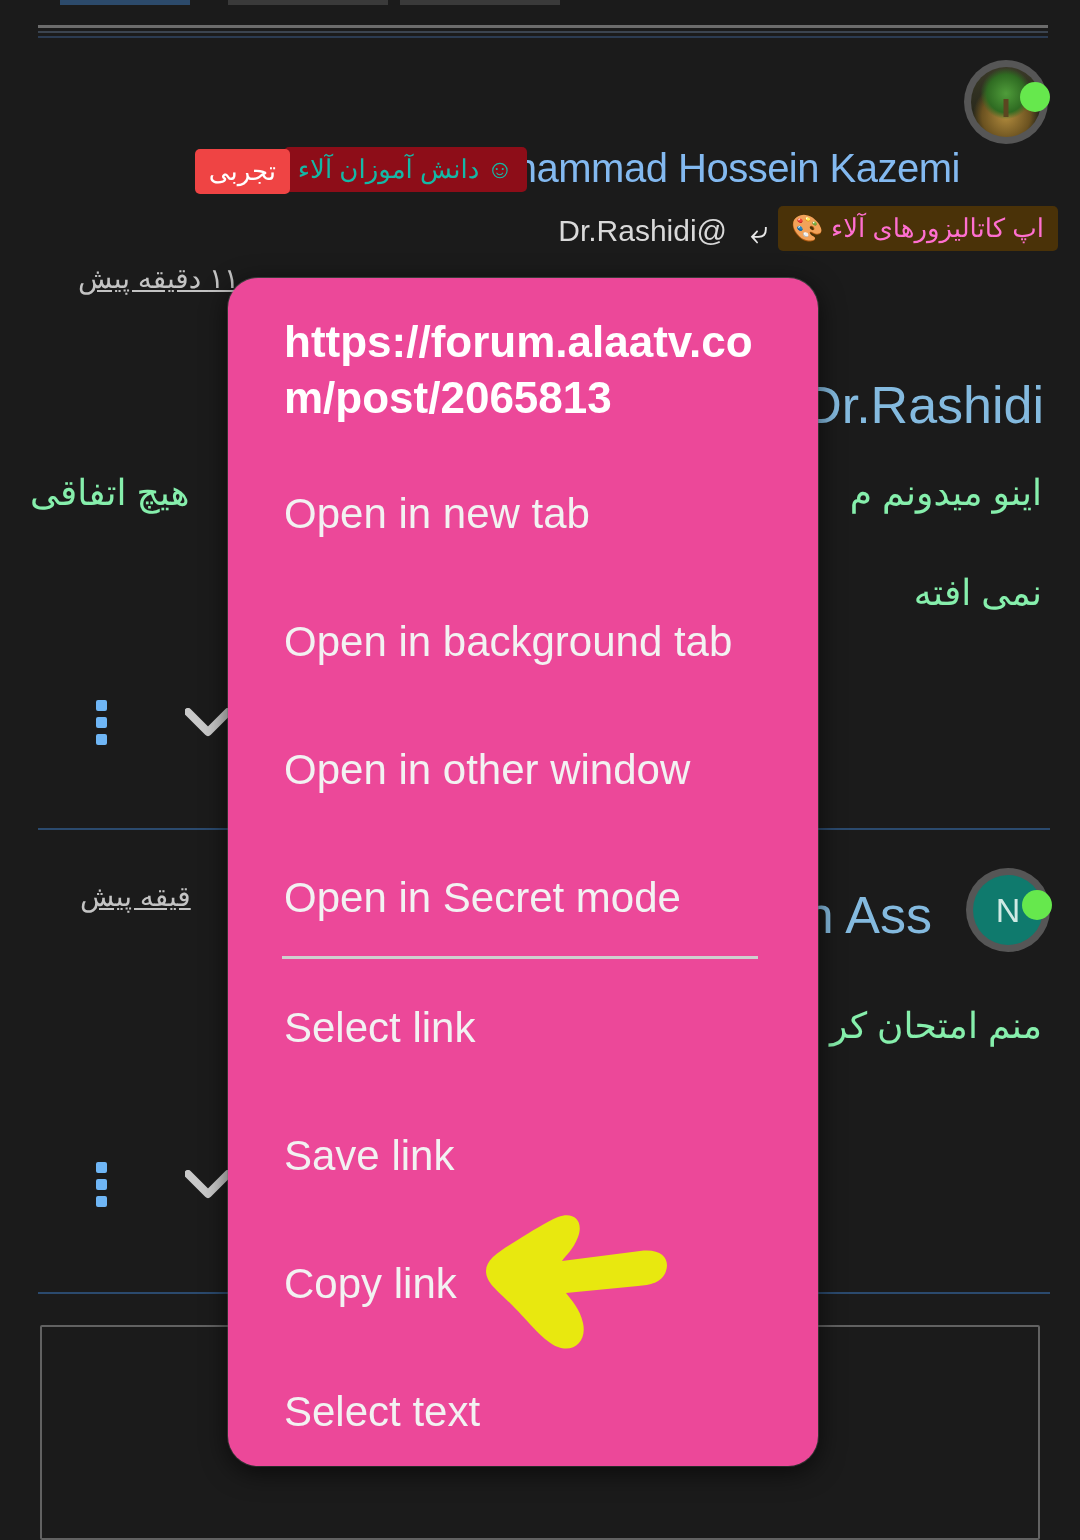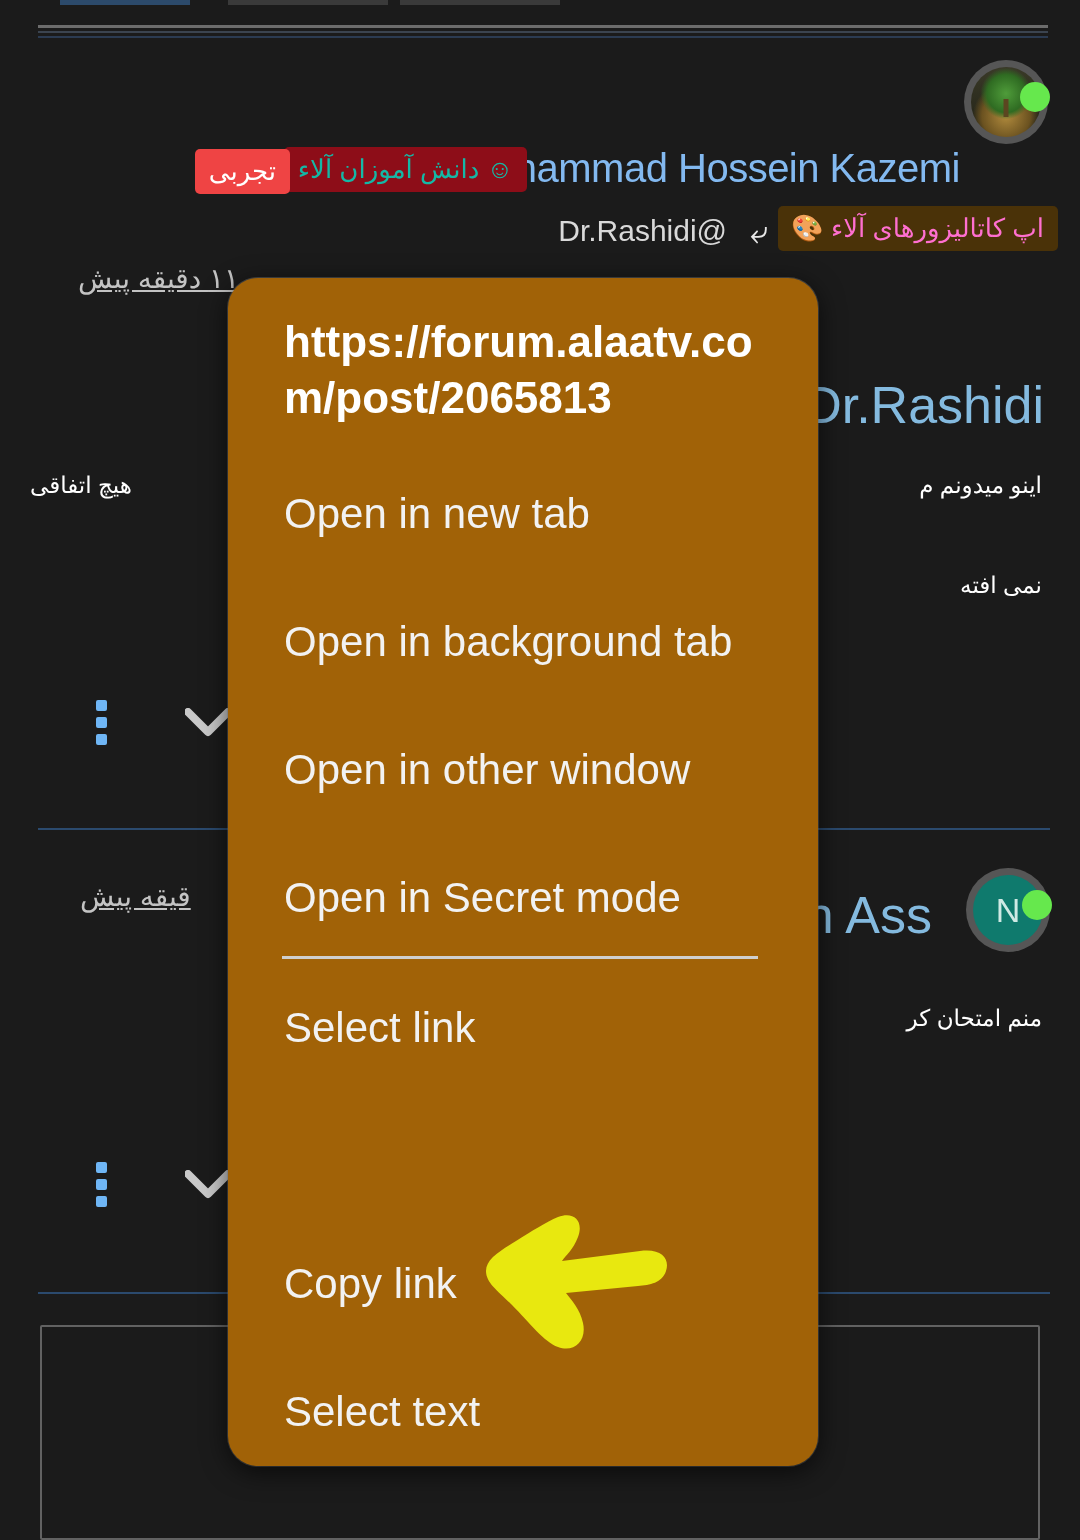--- a/index.html
+++ b/index.html
@@ -77,21 +77,21 @@
   .timestamp.t1 { left:78px; top:262px; }
   .timestamp.t2 { left:80px; top:880px; }
 
   .replyname {
     position:absolute; font-size:52px; color:#84badf; white-space:nowrap;
   }
   .replyname.n1 { right:36px; top:375px; }
   .replyname.n2 { right:148px; top:885px; }
 
   .body-line {
-    position:absolute; font-size:23px; color:#ffffff; direction:rtl;
+    position:absolute; font-size:36px; color:#86efac; direction:rtl;
     white-space:nowrap;
   }
   .bl1 { right:38px; top:472px; }
   .bl2 { left:30px;  top:472px; }
   .bl3 { right:38px; top:572px; }
   .bl4 { right:38px; top:1005px; }
 
   .avatar-n {
     position:absolute; right:30px; top:868px;
     width:84px; height:84px; border-radius:50%;
@@ -116,21 +116,21 @@
   .chev svg { display:block; }
 
   .composer {
     position:absolute; left:40px; top:1325px; width:1000px; height:215px;
     border:2px solid #626262; border-radius:2px; background:#1b1b1b;
   }
 
   
   .ctxmenu {
     position:absolute; left:228px; top:278px; width:590px; height:1188px;
-    background:#a16207; border-radius:30px;
+    background:#ec4899; border-radius:30px;
     box-shadow:0 6px 26px rgba(0,0,0,0.65), 0 0 0 1px rgba(160,160,160,0.35);
     padding:16px;
   }
   .ctx-url {
     position:absolute; left:56px; top:36px; width:484px;
     font-size:44px; color:#ffffff; font-weight:bold; line-height:1.28;
     word-break:break-all;
   }
   .ctx-item {
     position:absolute; left:56px; font-size:42px; color:#f2f2f2;
@@ -249,20 +249,21 @@
     <div class="ctx-url">https://forum.alaatv.com/post/2065813</div>
 
     <div class="ctx-item i1">Open in new tab</div>
     <div class="ctx-item i2">Open in background tab</div>
     <div class="ctx-item i3">Open in other window</div>
     <div class="ctx-item i4">Open in Secret mode</div>
 
     <div class="ctx-divider"></div>
 
     <div class="ctx-item i5">Select link</div>
+    <div class="ctx-item i6">Save link</div>
     <div class="ctx-item i7">Copy link</div>
     <div class="ctx-item i8">Select text</div>
   </div>
 
   <div class="annot-arrow">
     <svg width="210" height="155" viewBox="0 0 210 155" aria-hidden="true">
       <g fill="#e8e80f">
         <path d="M88 12
                  C 104 6, 114 16, 108 32
                  C 103 45, 96 50, 92 56

